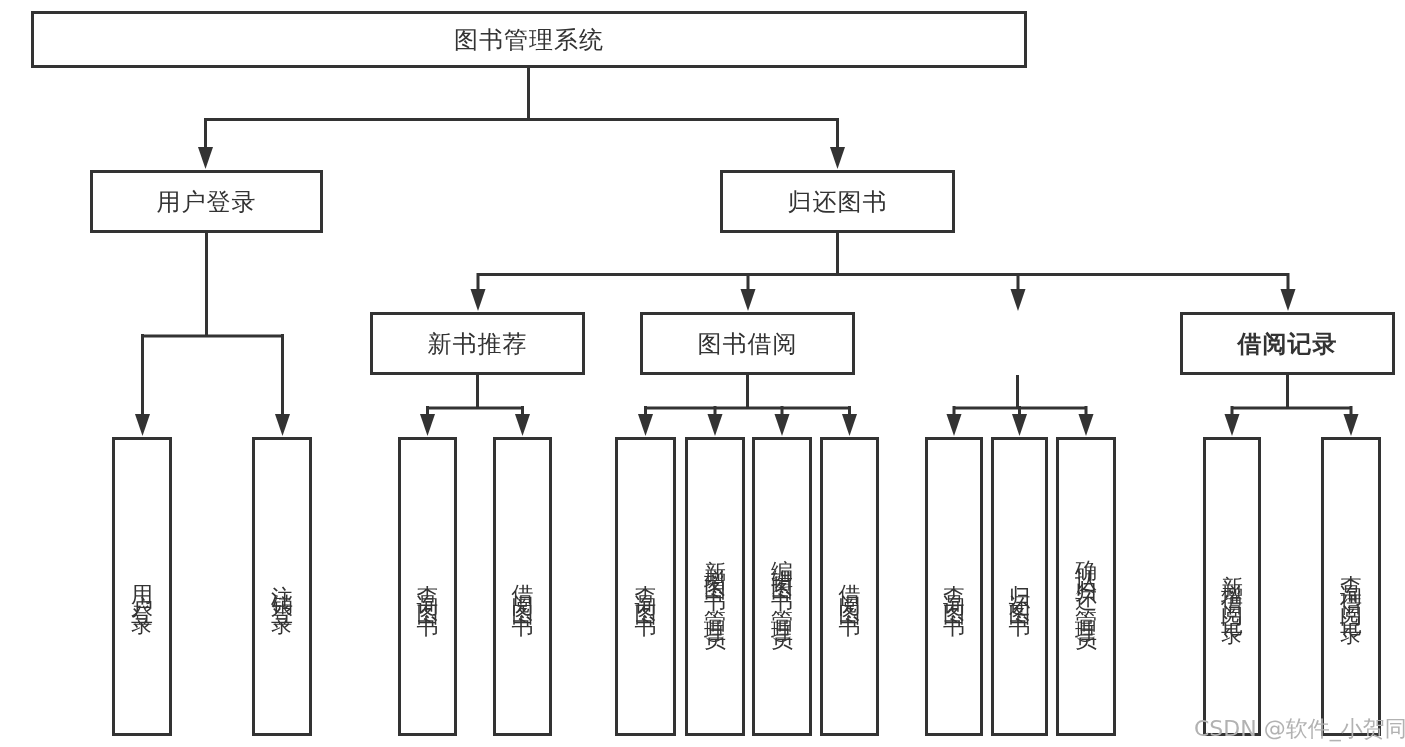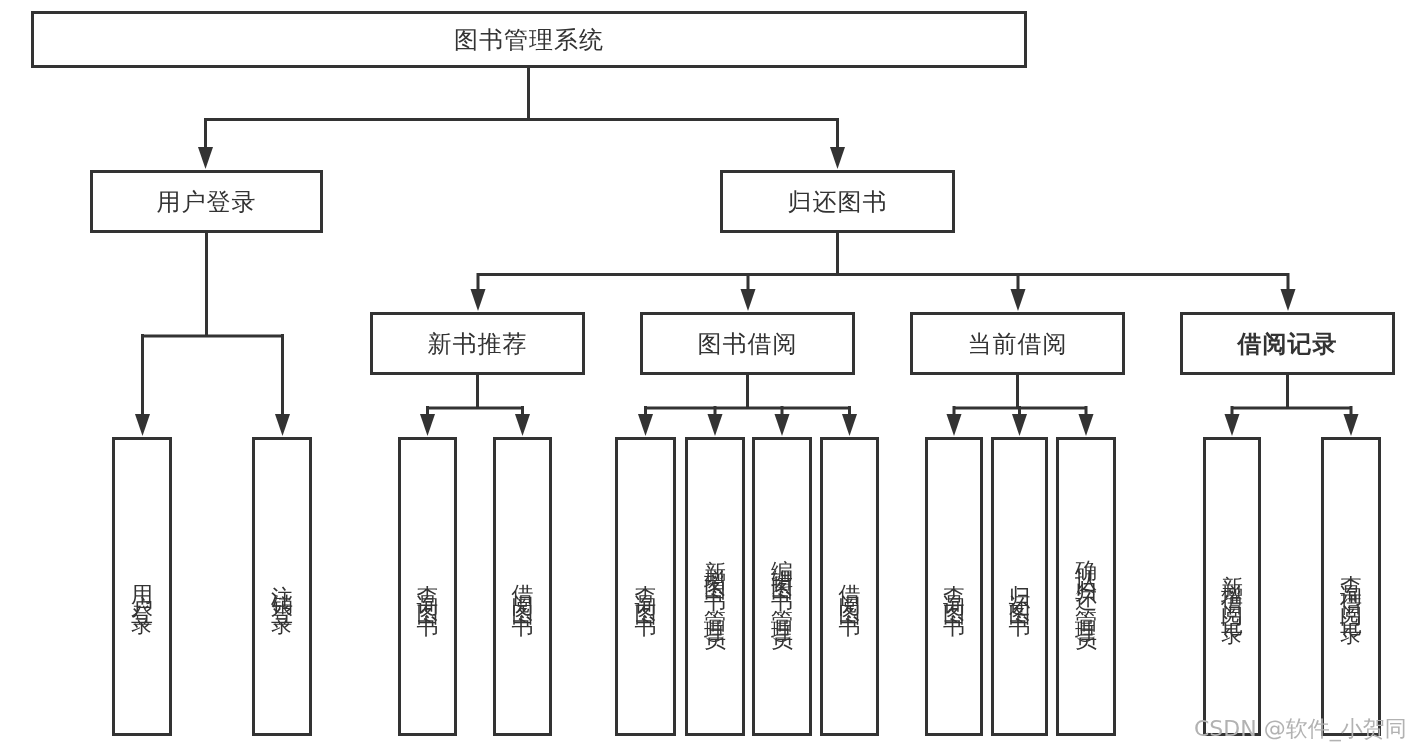--- a/index.html
+++ b/index.html
@@ -115,23 +115,20 @@
   <div class="node hnode n-mgmt">
     <span>归还图书</span>
   </div>
 
   <div class="node hnode n-newb">
     <span>新书推荐</span>
   </div>
   <div class="node hnode n-borr">
     <span>图书借阅</span>
   </div>
-  <div class="node hnode n-curr">
-    <span>当前借阅</span>
-  </div>
   <div class="node hnode n-recs">
     <span>借阅记录</span>
   </div>
 
   <div class="node vnode leaf l-01">
     <span class="vtext">用户登录</span>
   </div>
   <div class="node vnode leaf l-02">
     <span class="vtext">注销登录</span>
   </div>

